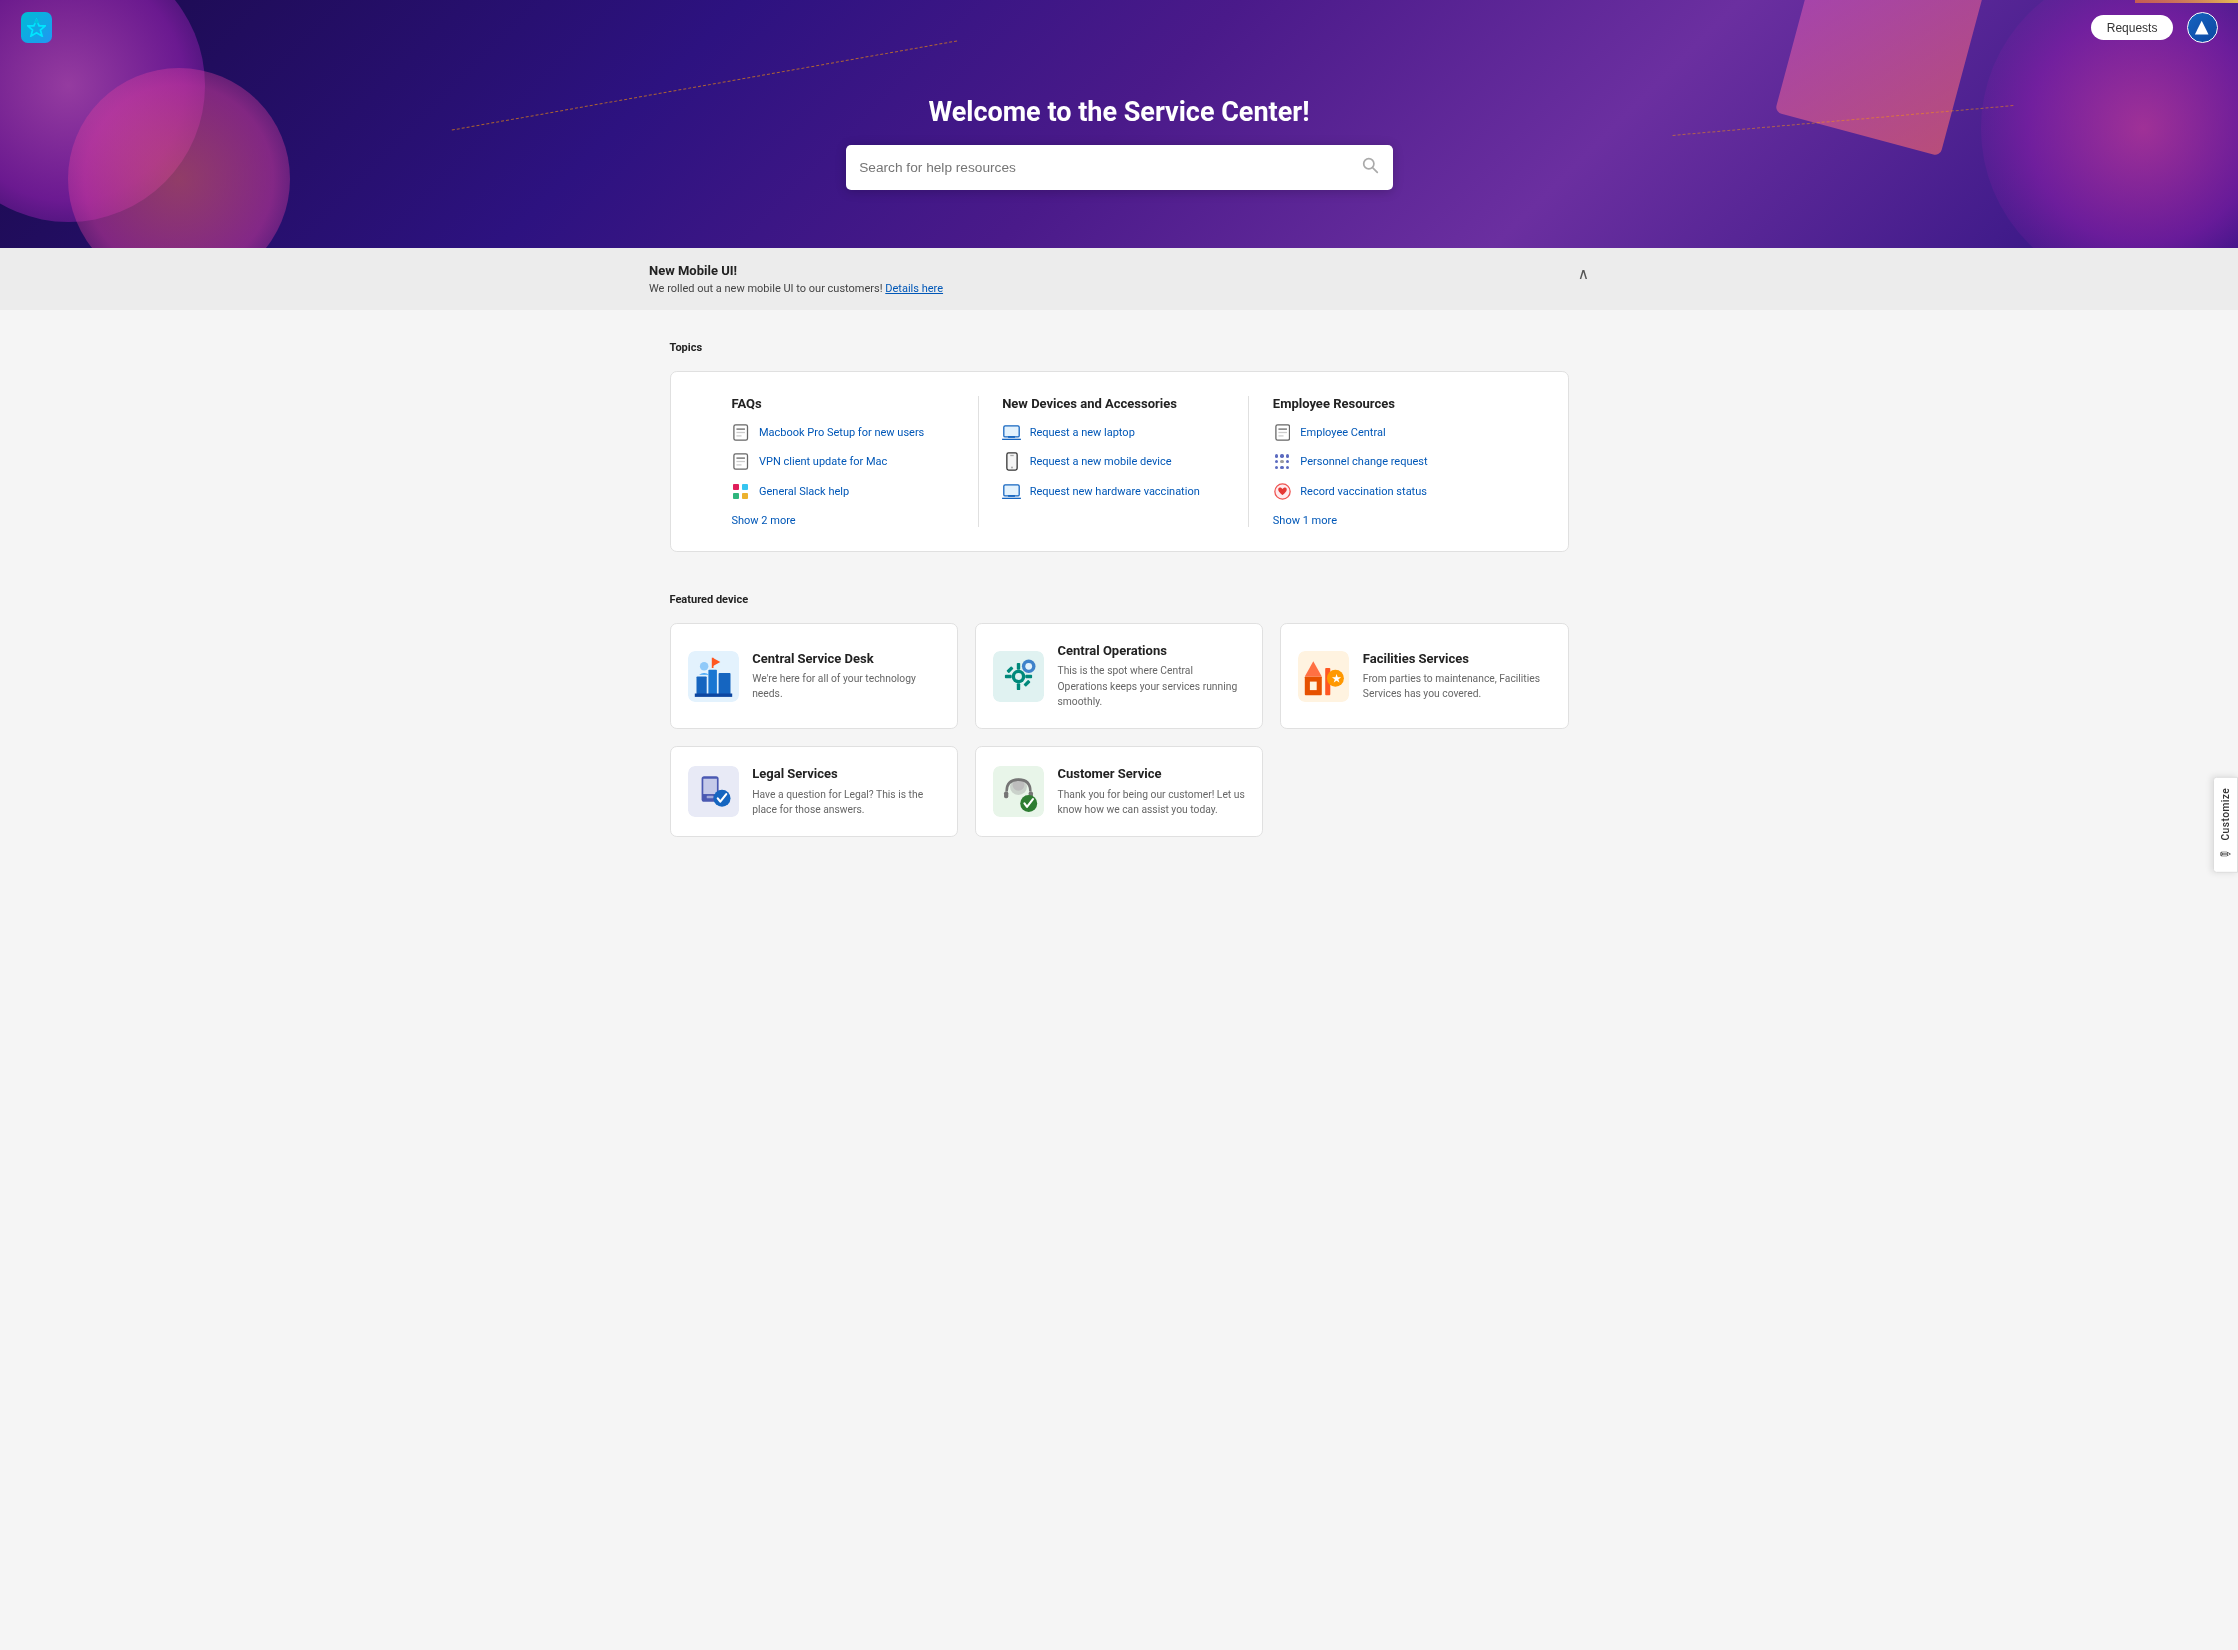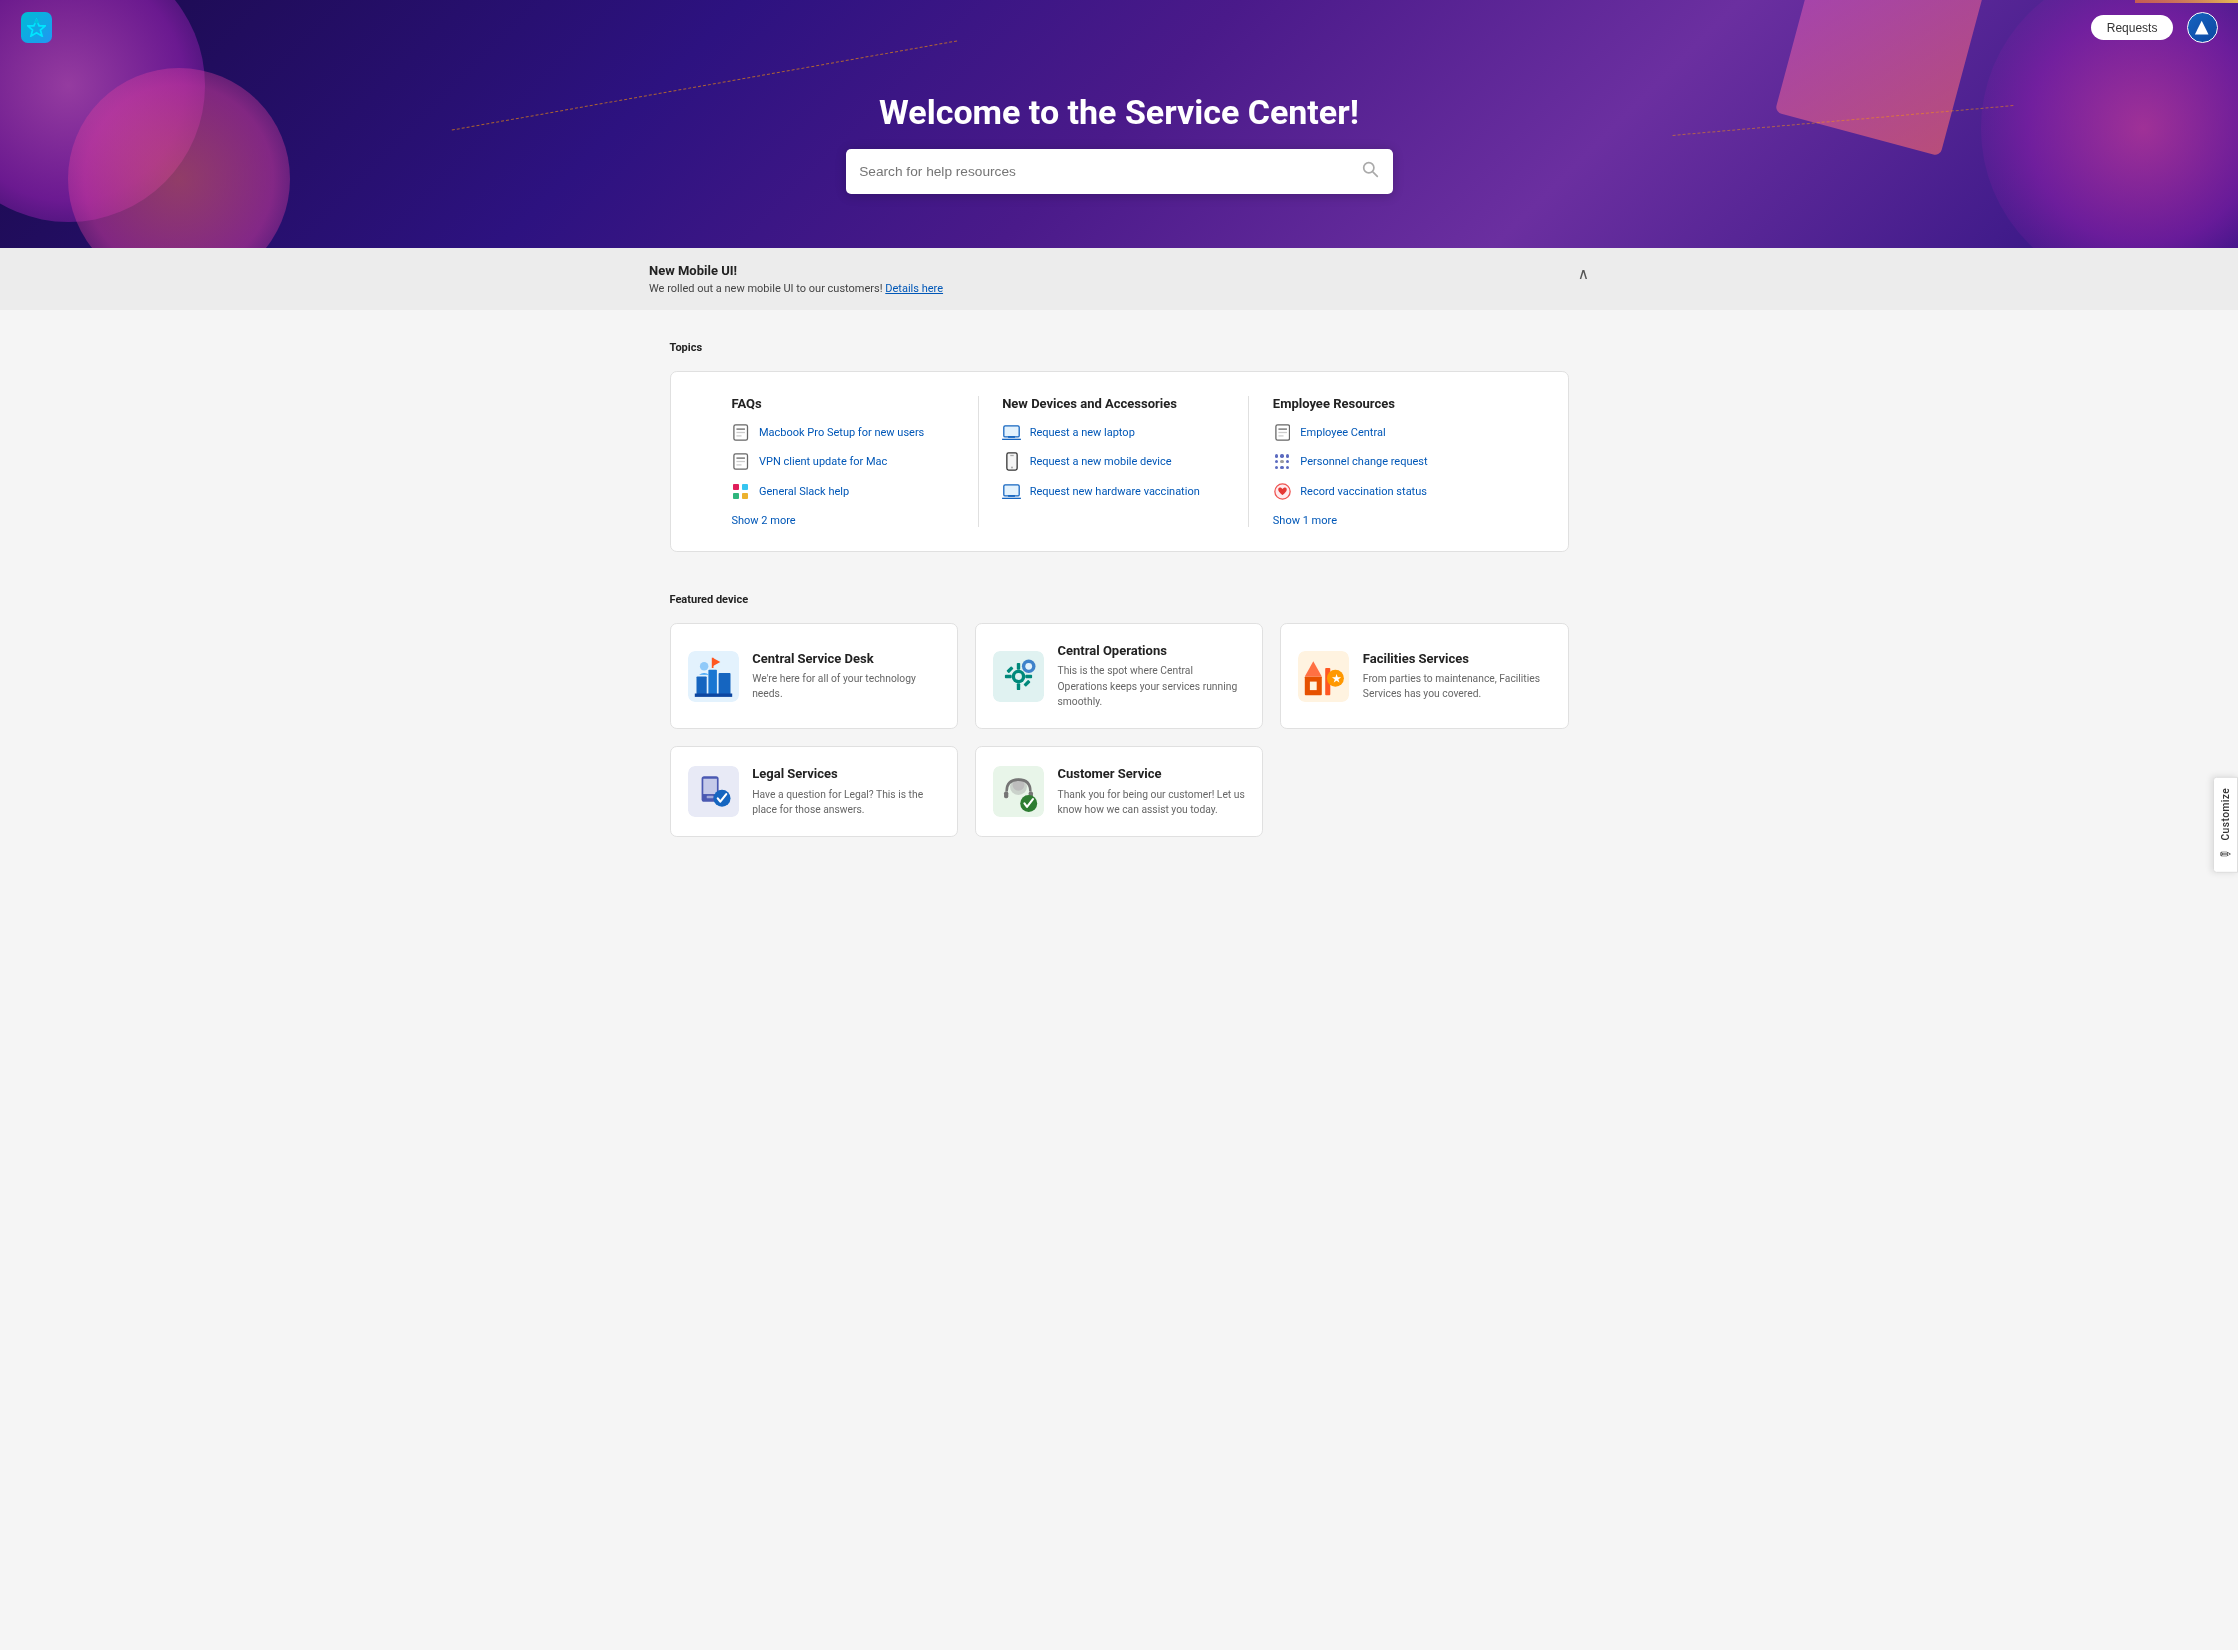--- a/index.html
+++ b/index.html
@@ -119,21 +119,21 @@
       z-index: 10;
       flex: 1;
       display: flex;
       flex-direction: column;
       align-items: center;
       justify-content: center;
       padding: 17px 20.5px 34px;
     }
     .hero-title {
       color: white;
-      font-size: 34px;
+      font-size: 27px;
       font-weight: 700;
       margin-bottom: 17px;
       text-align: center;
     }
     .search-bar {
       width: 100%;
       max-width: 547px;
       background: white;
       border-radius: 5.1px;
       display: flex;

